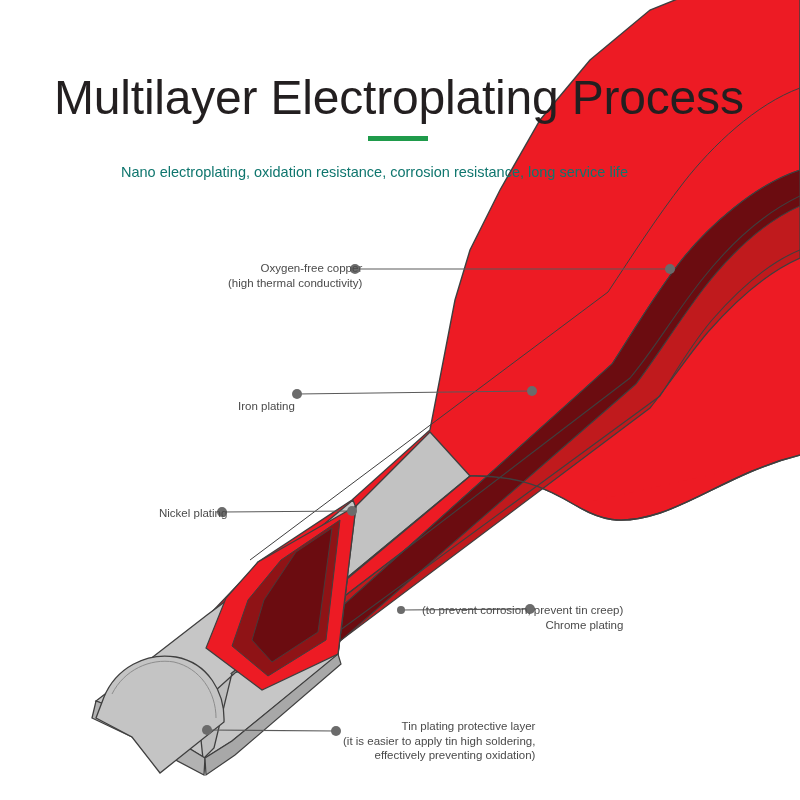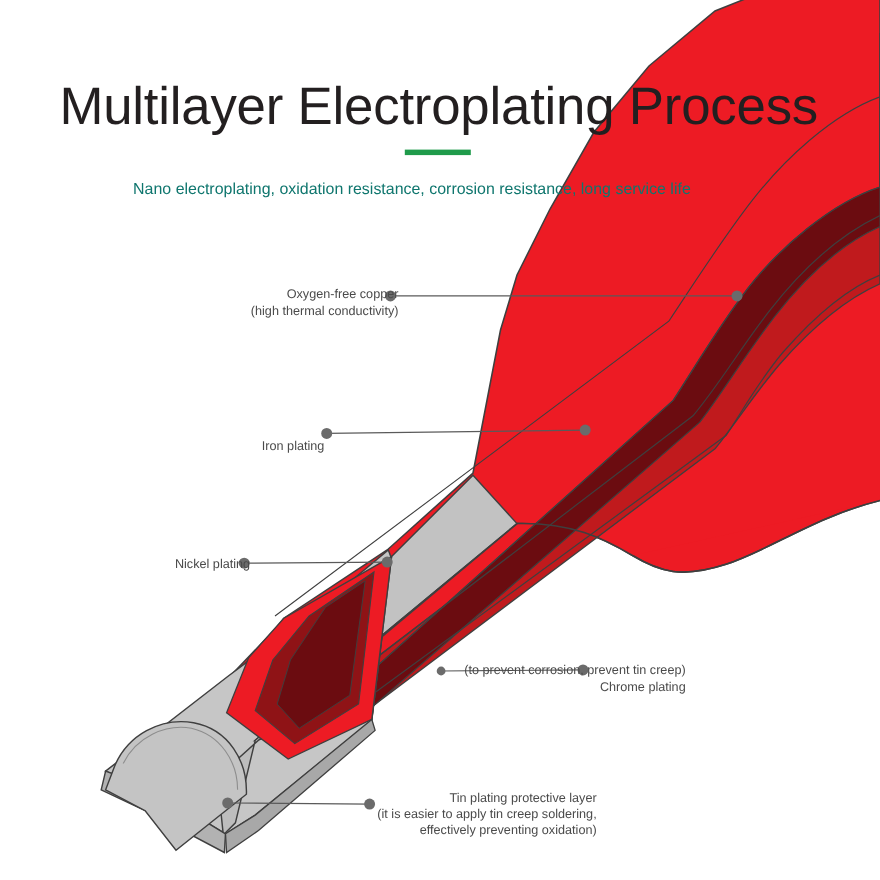--- a/index.html
+++ b/index.html
@@ -302,17 +302,17 @@
       <span class="ln">Nickel plating</span>
     </div>
 
     <div class="callout c-left" id="callout-chrome">
       <span class="ln">(to prevent corrosion, prevent tin creep)</span>
       <span class="ln">Chrome plating</span>
     </div>
 
     <div class="callout c-left" id="callout-tin">
       <span class="ln">Tin plating protective layer</span>
-      <span class="ln">(it is easier to apply tin creep soldering,</span>
+      <span class="ln">(it is easier to apply tin high soldering,</span>
       <span class="ln">effectively preventing oxidation)</span>
     </div>
   </div>
 </div>
 
 </body></html>

